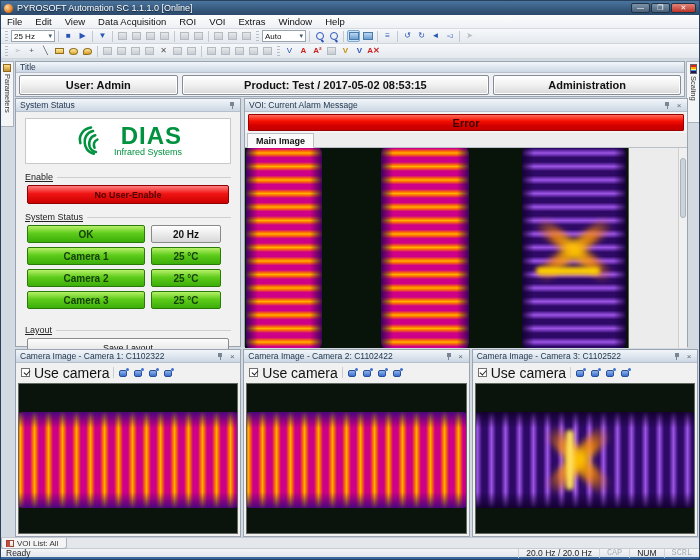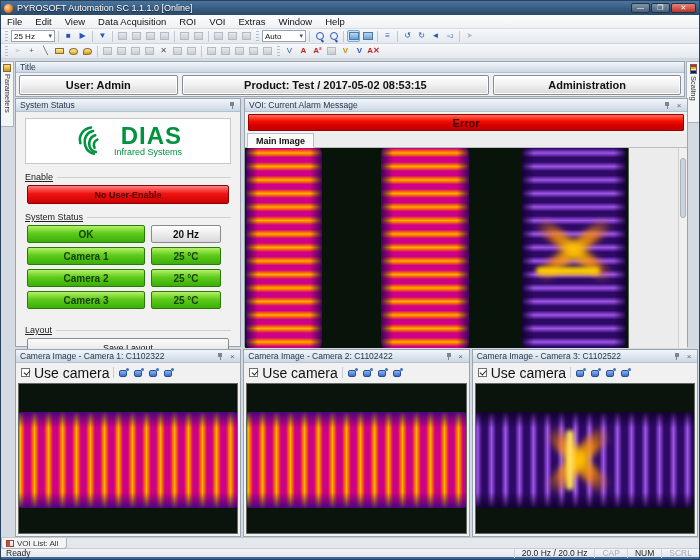--- a/index.html
+++ b/index.html
@@ -173,21 +173,21 @@
   
   .bottom-tabs { height:11px; background:#e4e8ed; border-top:1px solid #c2c8d0; display:flex; align-items:flex-start; }
   .voi-tab { height:11px; display:flex; align-items:center; gap:3px; padding:0 8px 0 4px;
              background:#f4f4f4; border:1px solid #aab2bc; border-top:none; border-radius:0 0 3px 3px; font-size:8px; color:#333; }
   .ico-voilist { width:8px; height:7px; background:linear-gradient(#fff,#d8d8d8); border:1px solid #a04030; position:relative; }
   .ico-voilist::after{ content:""; position:absolute; left:0; top:0; width:3px; height:6px; background:#c05040; }
   .statusbar { height:12px; background:linear-gradient(#f4f5f7,#e3e7ec); border-top:1px solid #c8cdd4;
                display:flex; align-items:center; font-size:8.5px; color:#222; border-bottom:3px solid #3c68a0; }
   .statusbar .ready { flex:1; padding-left:5px; }
   .sb-seg { padding:0 7px; border-left:1px solid #cfd4da; height:9px; display:flex; align-items:center; }
-  .sb-dim { color:#a8adb4; }
+  .sb-dim { color:#a8adb4;font-family:Liberation Mono, monospace; }
 </style>
 </head>
 <body>
 
 <div class="window">
 
   <div class="titlebar">
     <div class="app-icon"></div>
     <div class="titlebar-text">PYROSOFT Automation SC 1.1.1.0  [Online]</div>
     <div class="winbtns">

